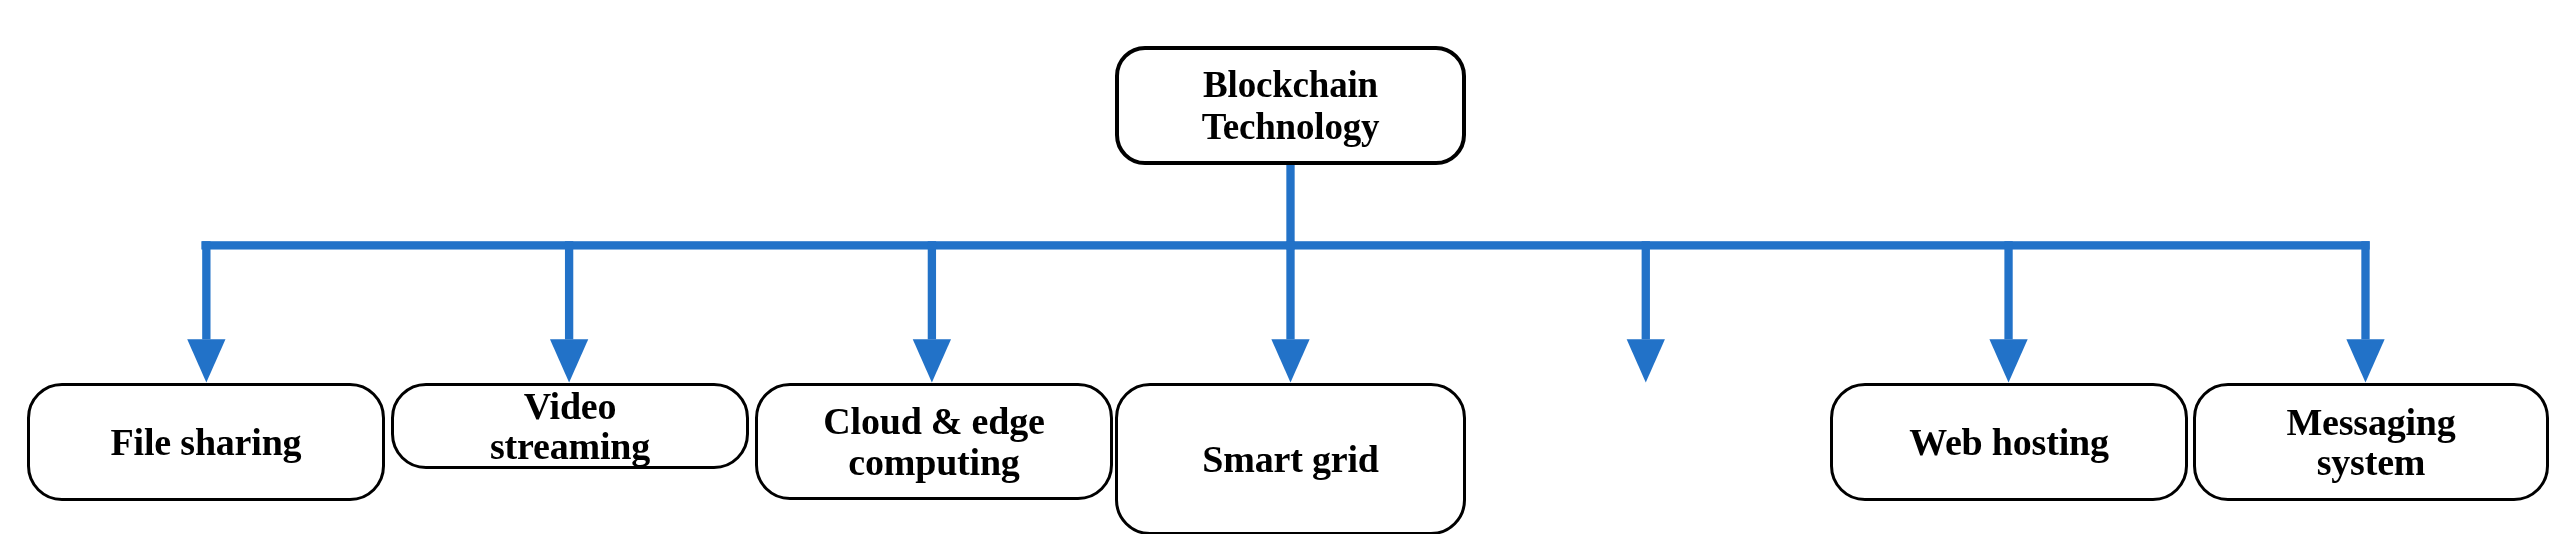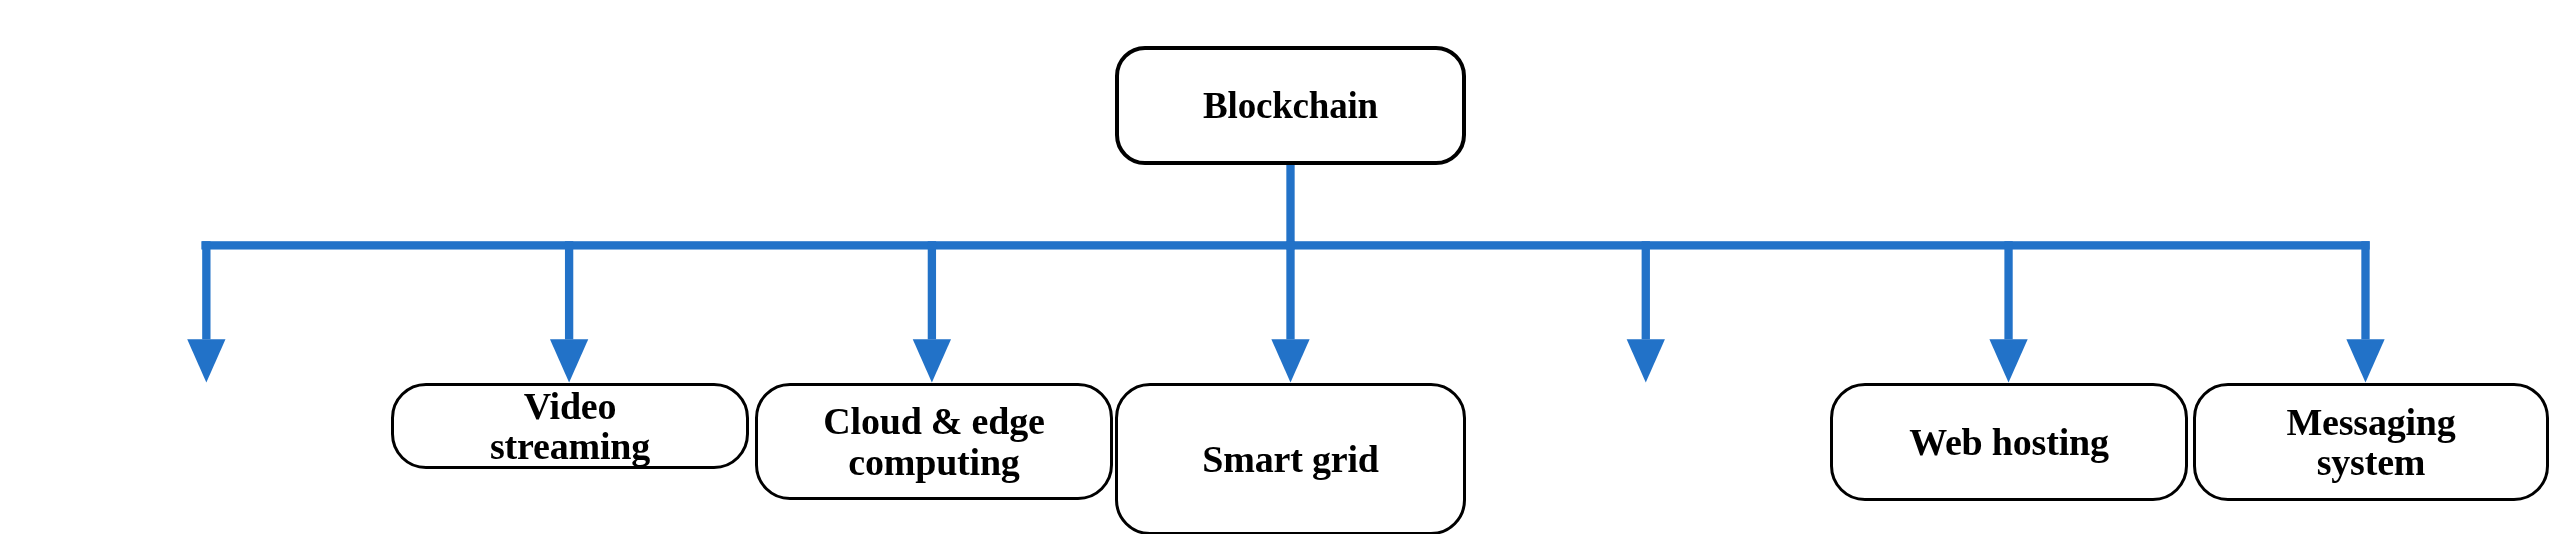--- a/index.html
+++ b/index.html
@@ -77,23 +77,30 @@
         <rect x="2409" y="290" width="10" height="118" fill="#2272C8"></rect>
         <polygon points="2391,408 2437,408 2414,460" fill="#2272C8"></polygon>
         <rect x="2838" y="290" width="10" height="118" fill="#2272C8"></rect>
         <polygon points="2820,408 2866,408 2843,460" fill="#2272C8"></polygon>
       </g>
   </svg>
 
   <div class="node" id="node-root" style="left: 1115px; top: 25px; width: 351px; height: 119px; margin-top: 21px;">
     <span class="node-label">
       <span>Blockchain</span><br>
+      <span>Technology</span>
     </span>
   </div>
 
+  <div class="node leaf" id="node-0" style="left: 27px; top: 383px; width: 358px; height: 118px;">
+    <span class="node-label">
+      <span>File sharing</span>
+      <span></span>
+    </span>
+  </div>
 
   <div class="node leaf" id="node-1" style="left: 391px; top: 383px; width: 358px; height: 86px;">
     <span class="node-label">
       <span>Video</span><br>
       <span>streaming</span>
     </span>
   </div>
 
   <div class="node leaf" id="node-2" style="left: 755px; top: 383px; width: 358px; height: 117px;">
     <span class="node-label">

